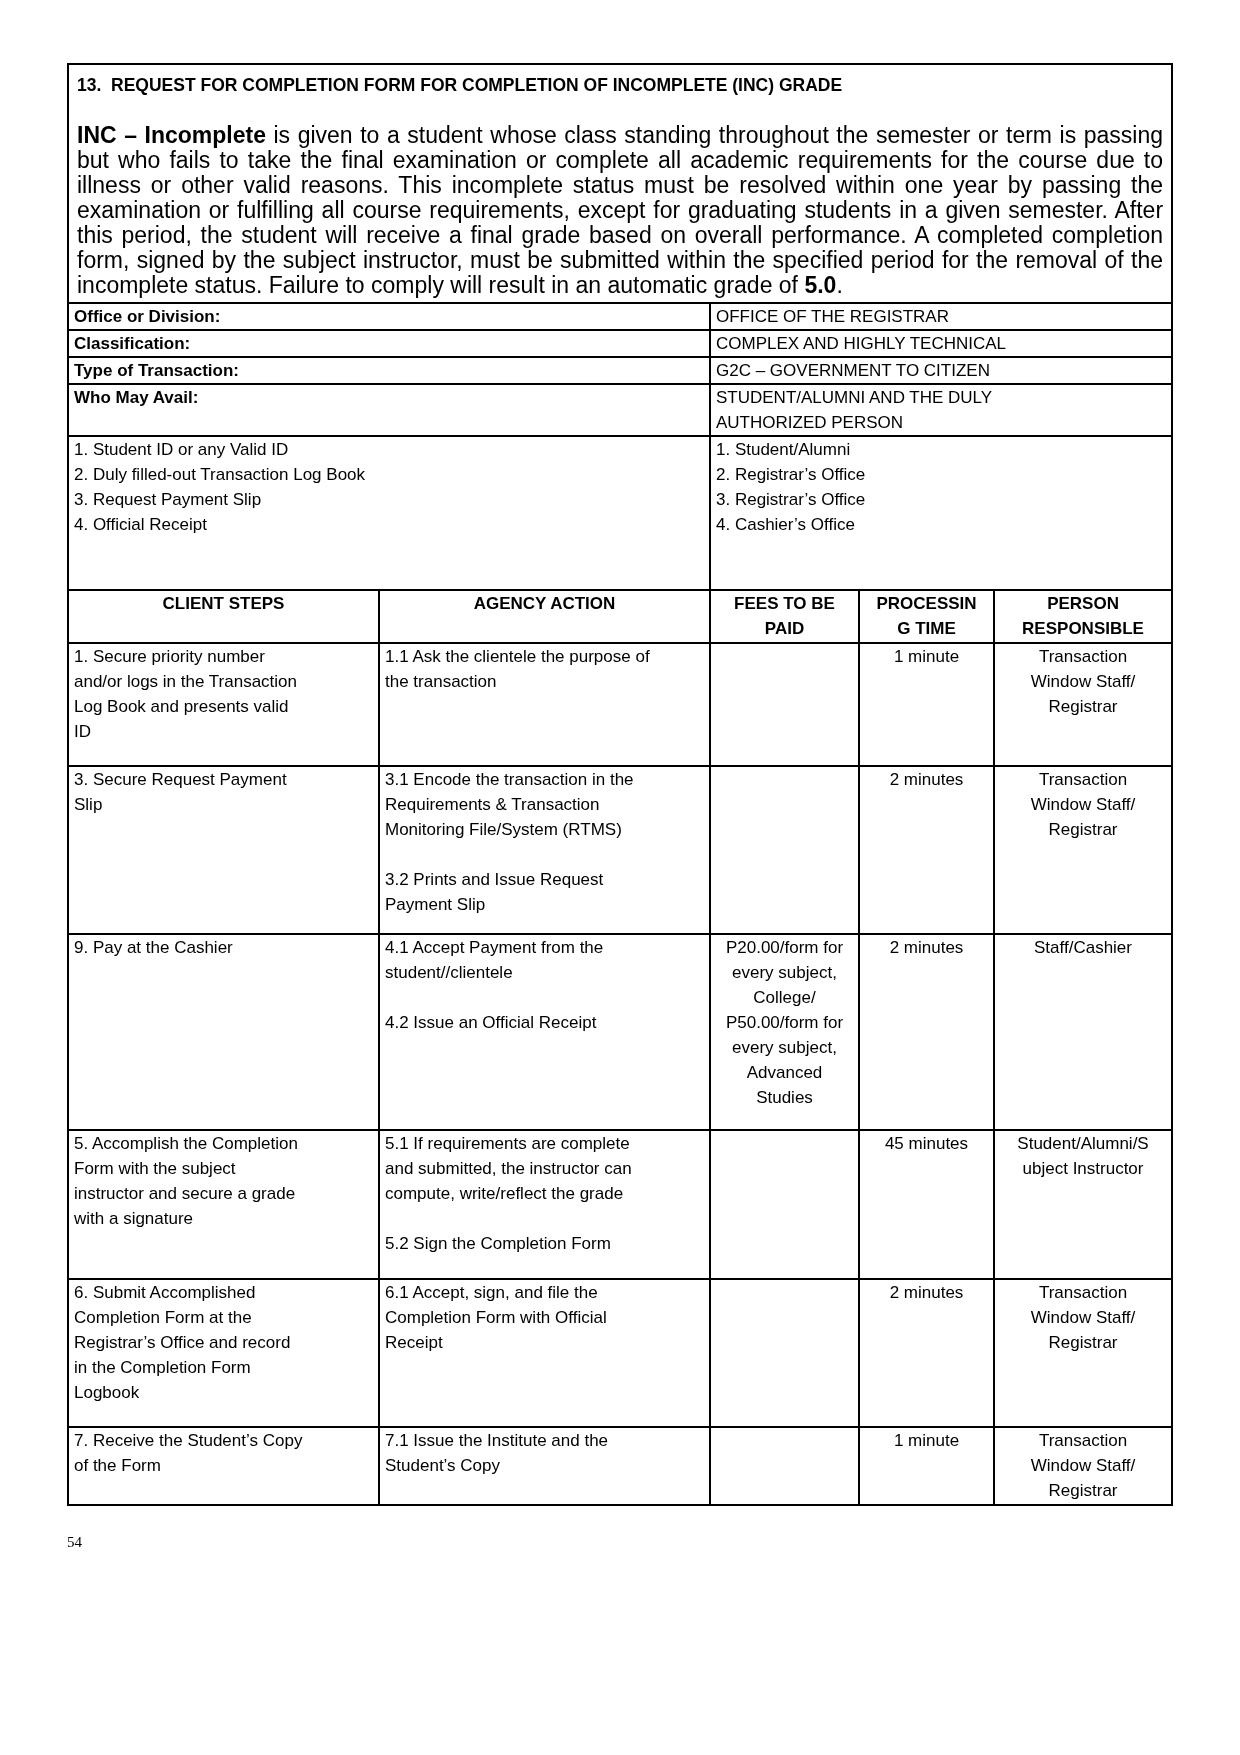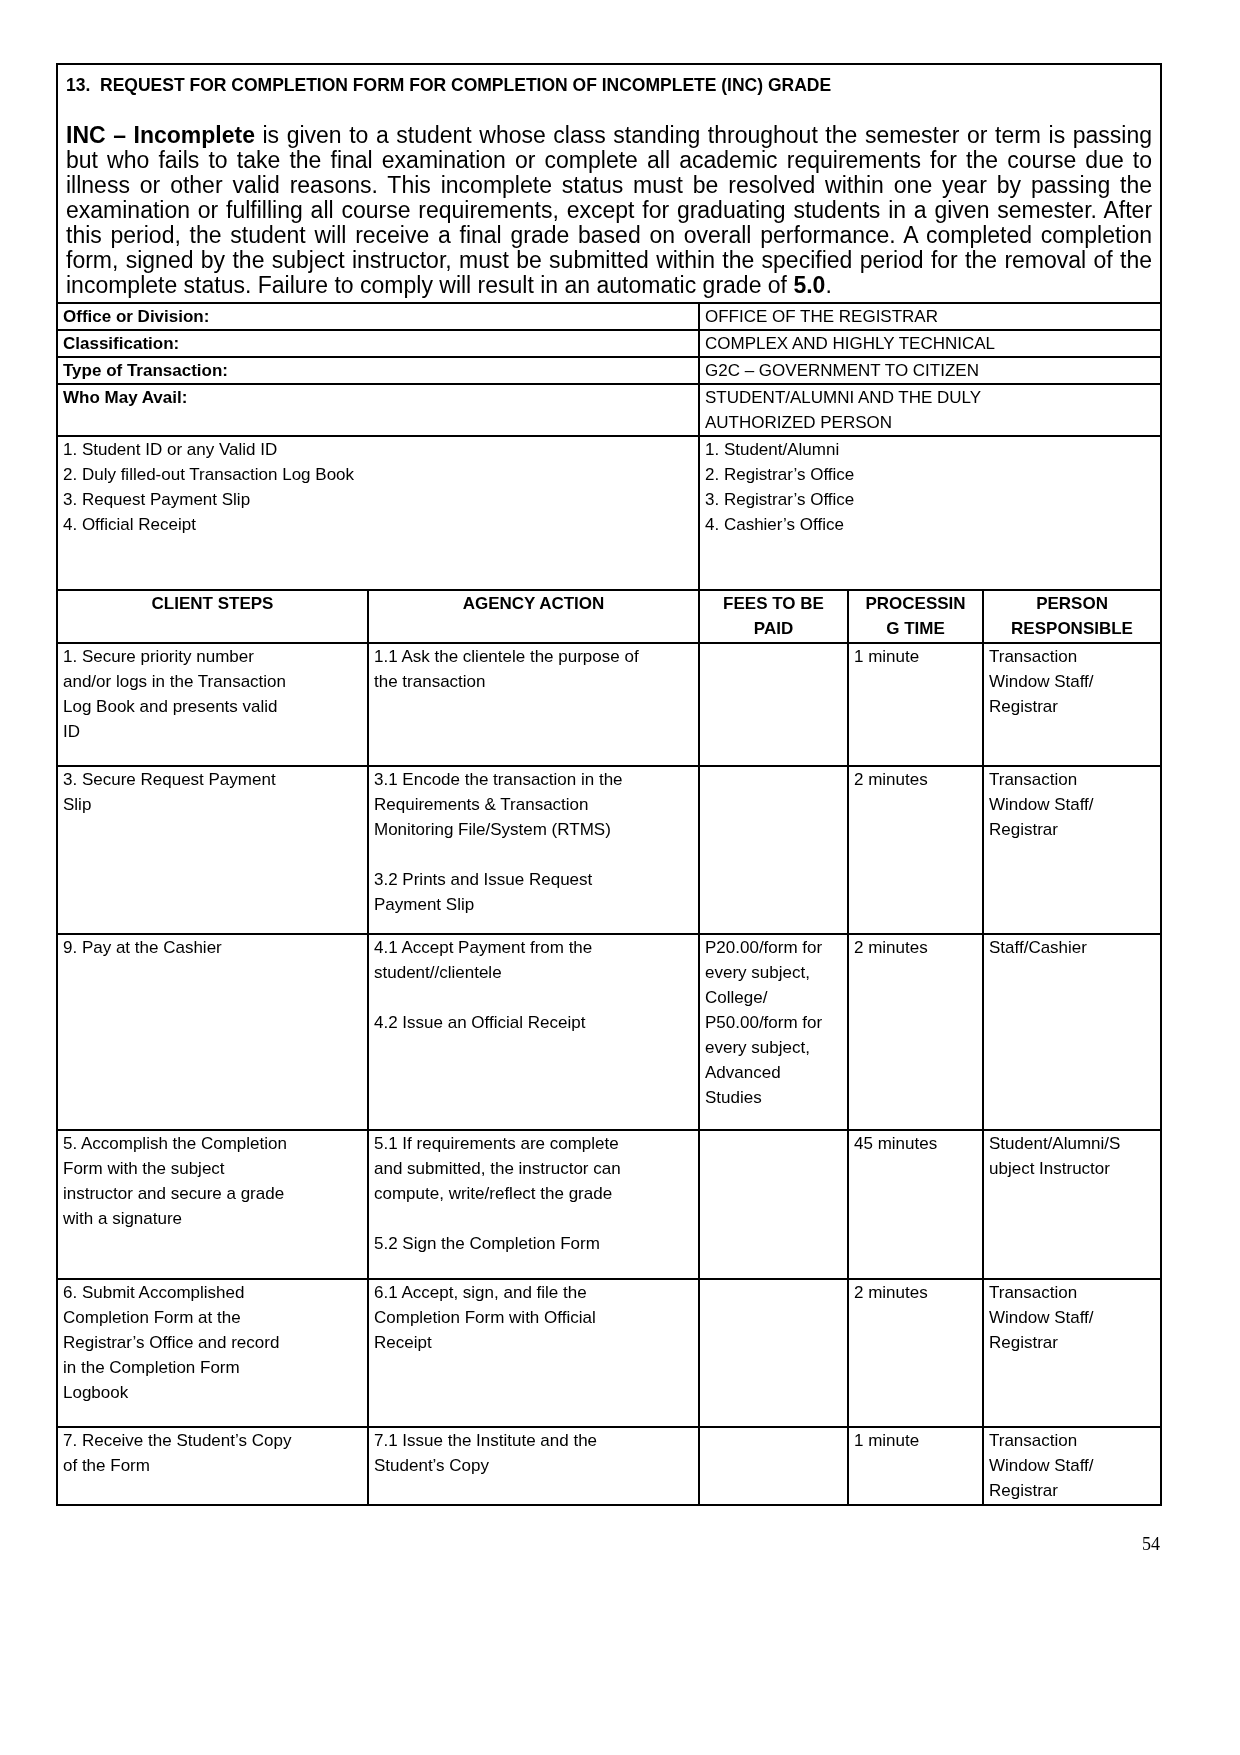--- a/index.html
+++ b/index.html
@@ -7,21 +7,21 @@
     position: relative;
     width: 1240px;
     height: 1755px;
     background: #ffffff;
     color: #000000;
     font-family: "Liberation Sans", sans-serif;
     overflow: hidden;
   }
   .content {
     position: absolute;
-    left: 56px;
+    left: 67px;
     top: 63px;
     width: 1104px;
   }
   table.doc {
     border-collapse: collapse;
     table-layout: fixed;
     width: 1104px;
   }
   table.doc td {
     border: 2px solid #000000;
@@ -37,27 +37,27 @@
   .intro {
     margin: 25px 0 0 0;
     font-size: 23px;
     line-height: 25px;
     text-align: justify;
     white-space: normal;
   }
   .intro .b { font-weight: bold; }
   .label-cell { font-weight: bold; }
   .hdr { font-weight: bold; text-align: center; }
-  .fees-cell, .time-cell, .person-cell { text-align: left; margin-top: 44px; }
+  .fees-cell, .time-cell, .person-cell { text-align: center; margin-top: 44px; }
   .pagenum {
     margin-top: 28px;
     width: 1104px;
-    text-align: right;
+    text-align: left;
     font-family: "Liberation Serif", serif;
-    font-size: 18px;
+    font-size: 15px;
   }
 </style>
 </head>
 <body>
 
 <div class="page">
   <div class="content">
     <table class="doc">
       <colgroup>
         <col style="width:311px">

